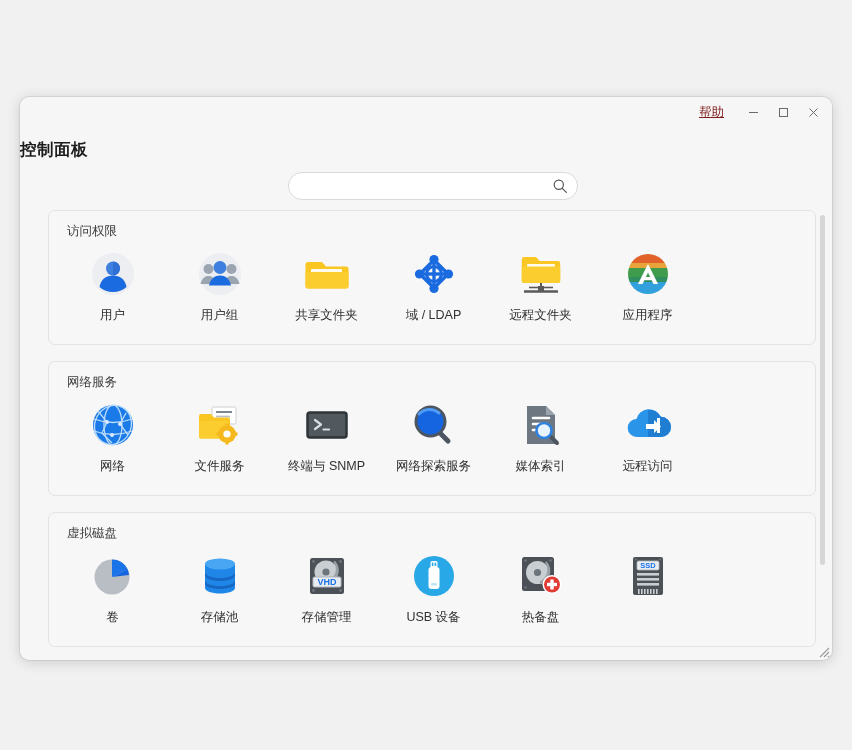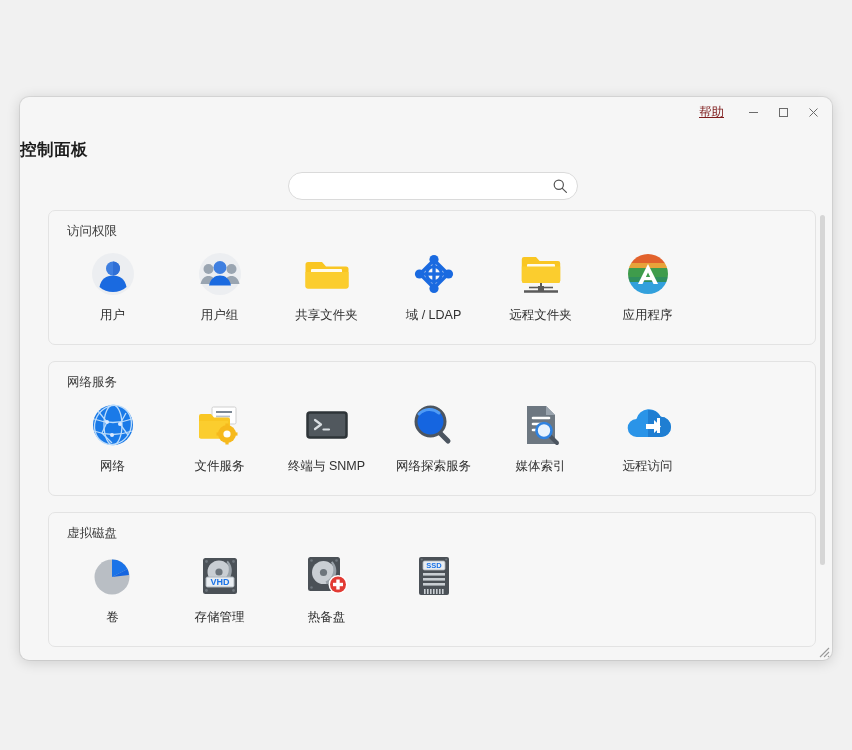--- a/index.html
+++ b/index.html
@@ -406,20 +406,31 @@
             <div class="tile-icon">
               <svg width="46" height="46" viewBox="0 0 46 46">
                 <circle cx="22" cy="24" r="17.5" fill="#b9bec4"></circle>
                 <path d="M22 24 V6.5 A17.5 17.5 0 0 1 37.5 16 Z" fill="#1a73e8"></path>
                 <path d="M22 24 L37.5 16 A17.5 17.5 0 0 1 39 22 Z" fill="#1565e0"></path>
               </svg>
             </div>
             <div class="tile-label">卷</div>
           </div>
 
+          <div class="tile">
+            <div class="tile-icon">
+              <svg width="46" height="46" viewBox="0 0 46 46">
+                <path d="M8 11v24c0 3 6.7 5.5 15 5.5S38 38 38 35V11z" fill="#1f86e8"></path>
+                <ellipse cx="23" cy="11" rx="15" ry="5.5" fill="#49a6f2"></ellipse>
+                <path d="M8 19.5c0 3 6.7 5.5 15 5.5s15-2.5 15-5.5v3c0 3-6.7 5.5-15 5.5S8 25.5 8 22.5z" fill="#1668c4"></path>
+                <path d="M8 27.5c0 3 6.7 5.5 15 5.5s15-2.5 15-5.5v3c0 3-6.7 5.5-15 5.5S8 33.5 8 30.5z" fill="#1668c4"></path>
+              </svg>
+            </div>
+            <div class="tile-label">存储池</div>
+          </div>
 
 
           <div class="tile">
             <div class="tile-icon">
               <svg width="46" height="46" viewBox="0 0 46 46">
                 <rect x="6" y="5" width="34" height="36" rx="2.5" fill="#4b5157"></rect>
                 <circle cx="22" cy="19" r="11.5" fill="#c9ced3"></circle>
                 <circle cx="22" cy="19" r="3.6" fill="#6d757c"></circle>
                 <path d="M29.5 9 C34 14.5 32 25 24 28 l1.4 2.8 C36 27.5 37.5 14 30.8 7.8 Z" fill="#9aa2a9"></path>
                 <rect x="9" y="24" width="28" height="10" rx="1.5" fill="#e9edf1" stroke="#aeb6bd" stroke-width="1"></rect>
@@ -428,20 +439,33 @@
                   <circle cx="9.5" cy="8.5" r="1.4"></circle>
                     <circle cx="36.5" cy="8.5" r="1.4"></circle>
                   <circle cx="9.5" cy="37.5" r="1.4"></circle>
                     <circle cx="36.5" cy="37.5" r="1.4"></circle>
                 </g>
               </svg>
             </div>
             <div class="tile-label">存储管理</div>
           </div>
 
+          <div class="tile">
+            <div class="tile-icon">
+              <svg width="46" height="46" viewBox="0 0 46 46">
+                <circle cx="23" cy="23" r="20" fill="#28a8e6"></circle>
+                <rect x="17.5" y="14" width="11" height="22" rx="3" fill="#ffffff"></rect>
+                <rect x="19.5" y="8" width="7" height="7" rx="1.5" fill="#ffffff"></rect>
+                <rect x="20.8" y="9.6" width="1.6" height="3.4" fill="#28a8e6"></rect>
+                <rect x="23.6" y="9.6" width="1.6" height="3.4" fill="#28a8e6"></rect>
+                <rect x="20" y="30" width="6" height="2.4" rx="1" fill="#bfe4f7"></rect>
+              </svg>
+            </div>
+            <div class="tile-label">USB 设备</div>
+          </div>
 
           <div class="tile">
             <div class="tile-icon">
               <svg width="46" height="46" viewBox="0 0 46 46">
                 <rect x="4" y="4" width="32" height="34" rx="2.5" fill="#4b5157"></rect>
                 <circle cx="19.5" cy="19.5" r="11.5" fill="#c9ced3"></circle>
                 <circle cx="19.5" cy="19.5" r="3.6" fill="#6d757c"></circle>
                 <path d="M27 9.5 C31.5 15 29.5 25.5 21.5 28.5 l1.4 2.8 C33.5 28 35 14.5 28.3 8.3 Z" fill="#9aa2a9"></path>
                 <g fill="#6d757c">
                   <circle cx="7.5" cy="7.5" r="1.3"></circle>

